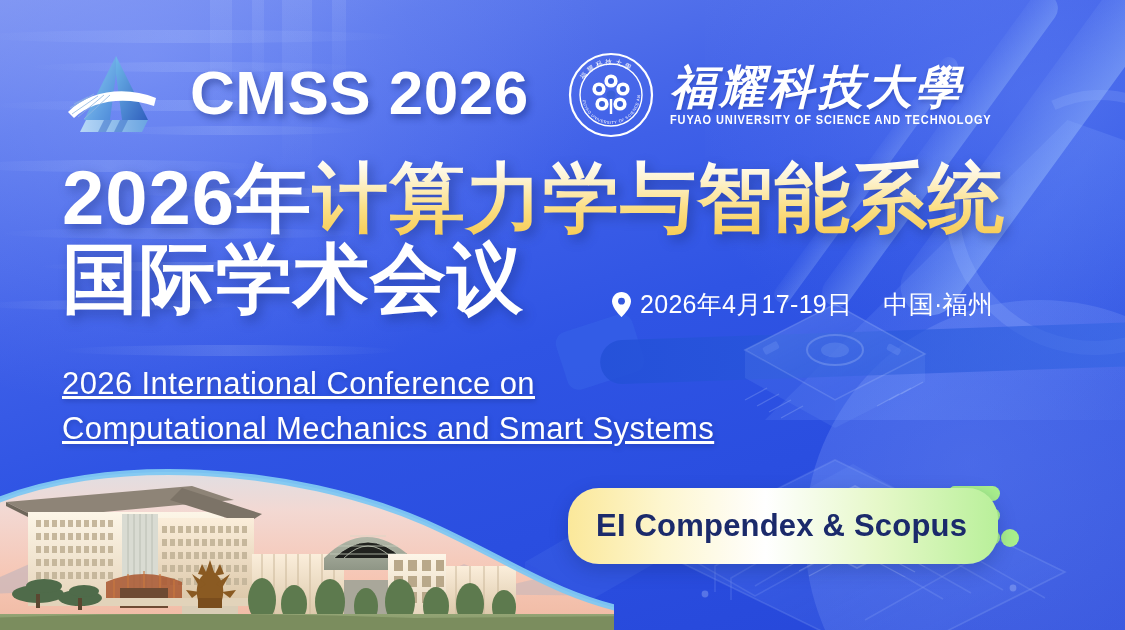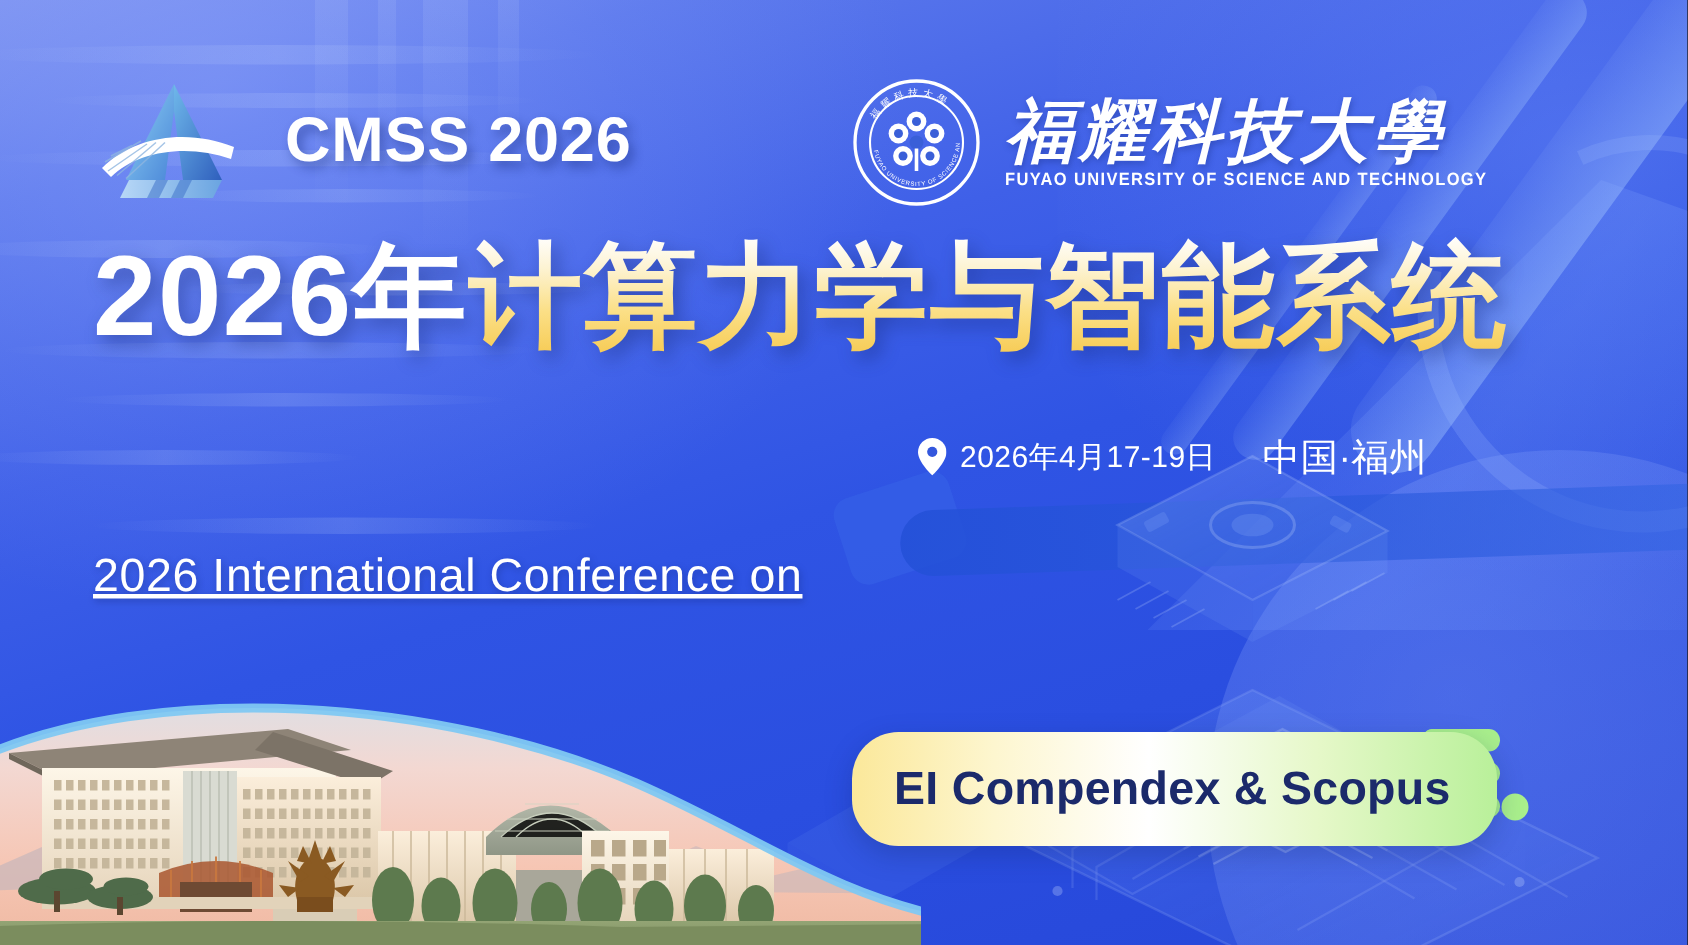--- a/index.html
+++ b/index.html
@@ -120,21 +120,21 @@
     pointer-events: none;
   }
 
   
   .header {
     position: absolute; left: 64px; top: 50px;
     display: flex; align-items: center; gap: 22px;
   }
   .cmss-logo { width: 104px; height: 86px; flex: 0 0 auto; }
   .cmss-title {
-    font-size: 42px; font-weight: 700; color: #ffffff;
+    font-size: 62px; font-weight: 700; color: #ffffff;
     letter-spacing: 0.5px; line-height: 1;
     text-shadow: 3px 4px 7px rgba(20,40,120,0.45);
     white-space: nowrap;
   }
 
   .uni-block {
     position: absolute; left: 568px; top: 52px;
     display: flex; align-items: center; gap: 16px;
   }
   .uni-seal { width: 86px; height: 86px; flex: 0 0 auto; }
@@ -174,21 +174,21 @@
   .title-cn-line2 { margin-top: 8px; }
 
   
   .datebar {
     position: absolute; left: 612px; top: 288px;
     display: flex; align-items: center; gap: 9px;
     color: #ffffff;
     white-space: nowrap;
   }
   .pin-icon { width: 19px; height: 25px; flex: 0 0 auto; }
-  .date-text { font-size: 20px; font-weight: 400; letter-spacing: 0.3px; }
+  .date-text { font-size: 25px; font-weight: 400; letter-spacing: 0.3px; }
   .place-text { font-size: 25px; font-weight: 400; margin-left: 22px; letter-spacing: 0.3px; }
 
   
   .title-en {
     position: absolute; left: 62px; top: 362px;
     color: #ffffff;
     font-size: 31px; font-weight: 400;
     line-height: 1.45;
     letter-spacing: 0.4px;
     white-space: nowrap;
@@ -418,33 +418,35 @@
     <div class="uni-names">
       <div class="uni-cn">福耀科技大學</div>
       <div class="uni-en">FUYAO UNIVERSITY OF SCIENCE AND TECHNOLOGY</div>
     </div>
   </div>
 
   <div class="title-cn">
     <span class="title-cn-line">
       <span class="t-white">2026年</span><span class="t-gold">计算力学与智能系统</span>
     </span>
+    <span class="title-cn-line title-cn-line2 t-white">国际学术会议</span>
   </div>
 
   <div class="datebar">
     <svg class="pin-icon" viewBox="0 0 19 25">
       <path d="M9.5 0 C4.3 0 0 4.2 0 9.4 C0 16.2 9.5 25 9.5 25 C9.5 25 19 16.2 19 9.4 C19 4.2 14.7 0 9.5 0 Z" fill="#ffffff"></path>
       <circle cx="9.5" cy="9.2" r="3.4" fill="#3357dd"></circle>
     </svg>
     <span class="date-text">2026年4月17-19日</span>
     <span class="place-text">中国·福州</span>
   </div>
 
   <div class="title-en">
     <div>2026 International Conference on</div>
+    <div>Computational Mechanics and Smart Systems</div>
   </div>
 
   <div class="photo-wrap">
     <svg class="photo-svg" width="620" height="200" viewBox="0 0 620 200">
       <defs>
         <clipPath id="photoClip">
           <path d="M -10 72 C 110 18, 300 32, 430 88 C 512 124, 560 162, 640 178 L 640 205 L -10 205 Z"></path>
         </clipPath>
         <linearGradient id="sky" x1="0" y1="0" x2="0" y2="1">
           <stop offset="0%" stop-color="#cfe4f2"></stop>

